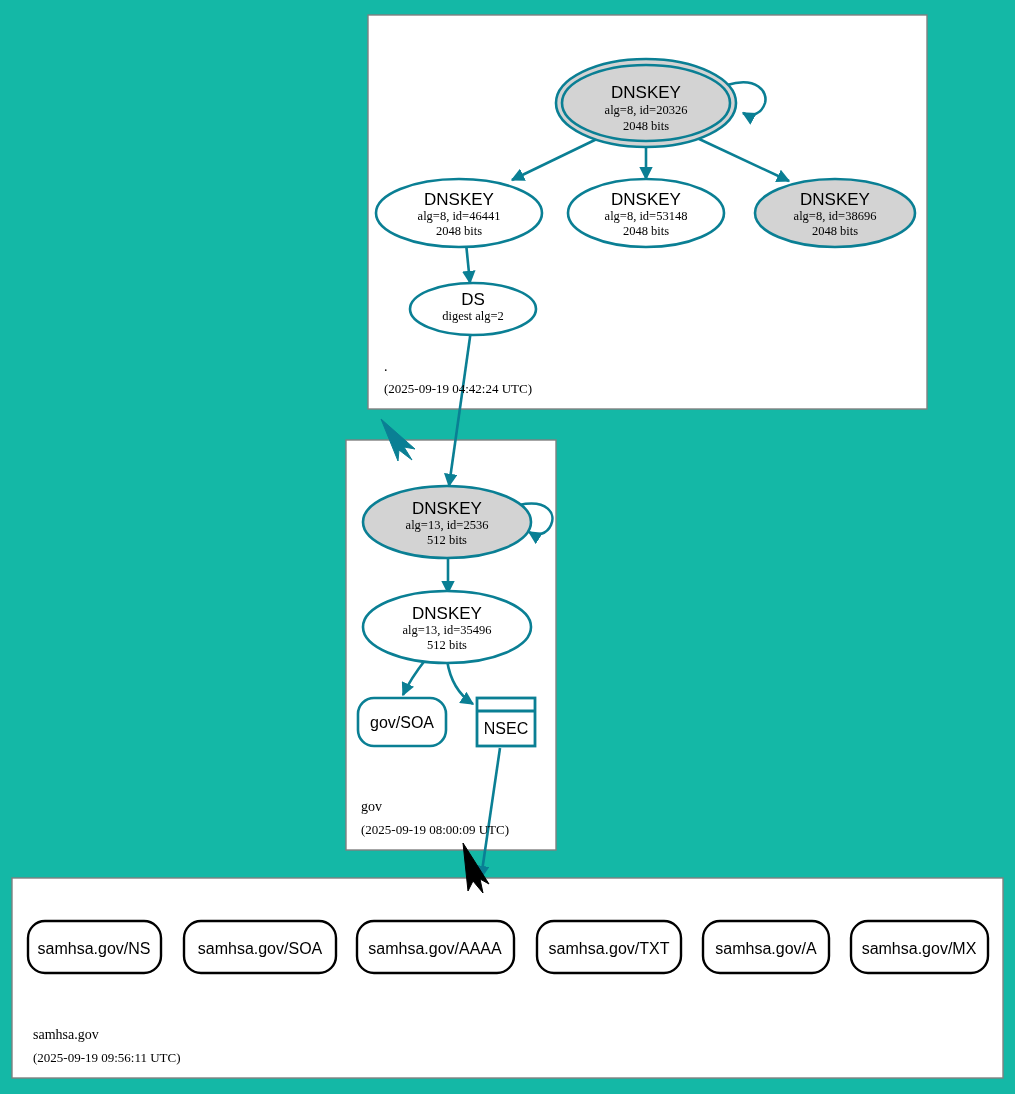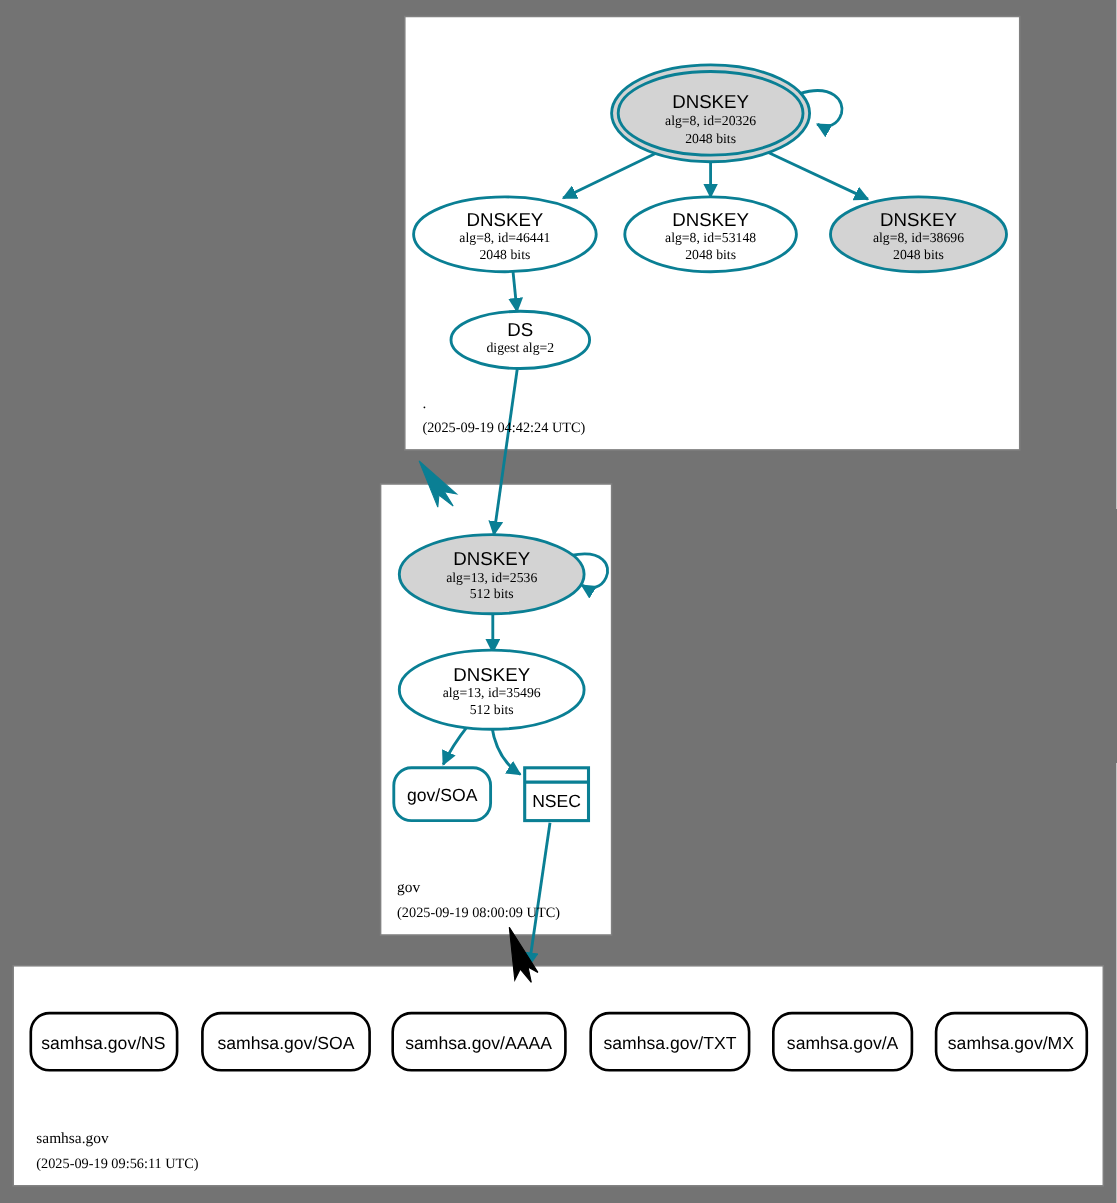--- a/index.html
+++ b/index.html
@@ -8,21 +8,21 @@
     background: #ffffff;
   }
   body {
     font-family: "Liberation Sans", sans-serif;
   }
   #canvas {
     position: relative;
     width: 1015px;
     height: 1094px;
     overflow: hidden;
-    background: #737373;
+    background: #14b8a6;
   }
   svg.graph {
     position: absolute;
     left: 0;
     top: 0;
     width: 1015px;
     height: 1094px;
   }
   text {
     font-family: "Liberation Sans", sans-serif;

